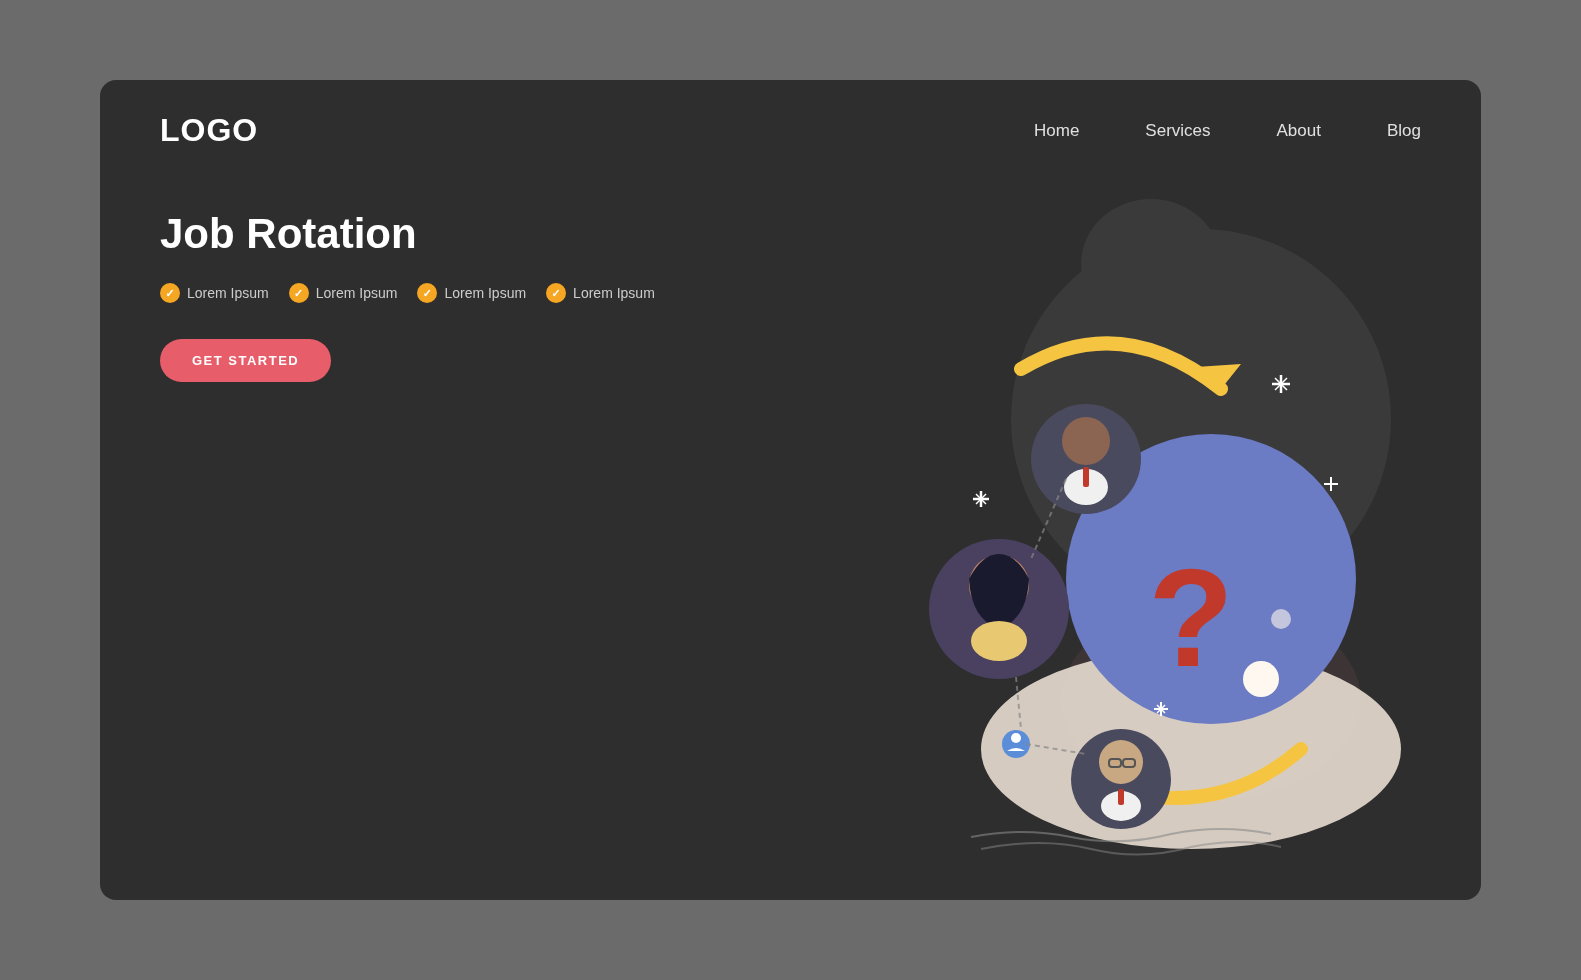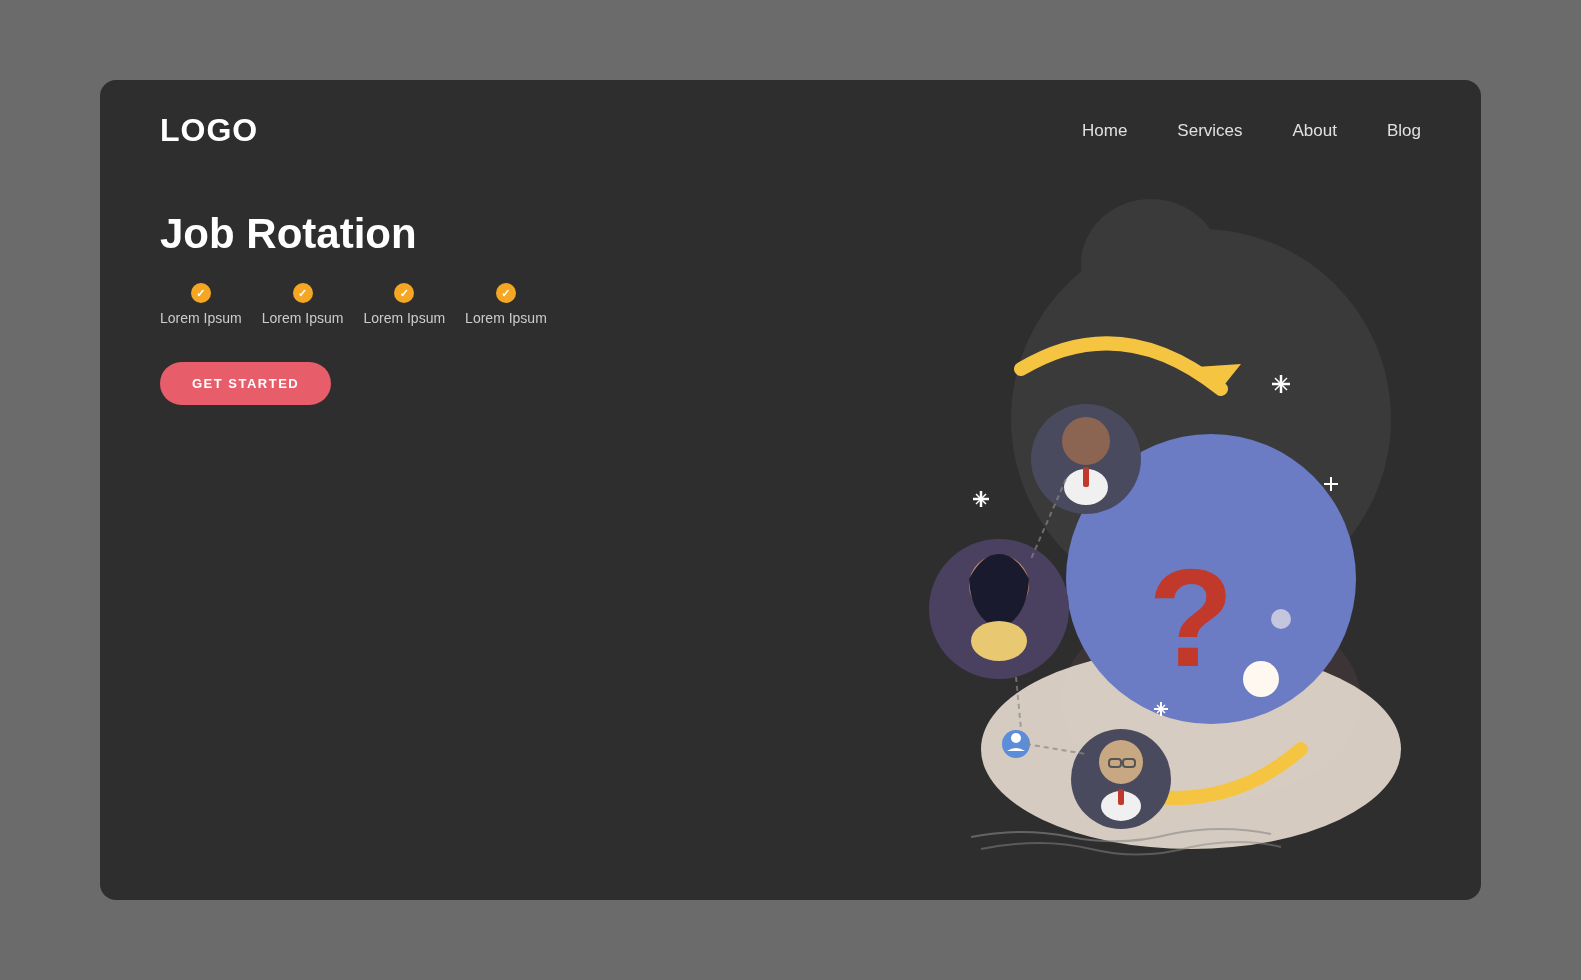--- a/index.html
+++ b/index.html
@@ -31,21 +31,21 @@
       z-index: 10;
     }
     .logo {
       font-size: 32px;
       font-weight: 900;
       color: #ffffff;
       letter-spacing: 1px;
     }
     .nav {
       display: flex;
-      gap: 50px;
+      gap: 66px;
       align-items: center;
     }
     .nav-item {
       color: #e0e0e0;
       font-size: 17px;
       font-weight: 400;
       cursor: pointer;
       text-decoration: none;
     }
     
@@ -84,21 +84,20 @@
       gap: 20px;
       flex-wrap: wrap;
       margin-bottom: 36px;
     }
     .check-item {
       display: flex;
       align-items: center;
       gap: 7px;
       color: #cccccc;
       font-size: 14px;
-      flex-direction: column;
     }
     .check-icon {
       width: 20px;
       height: 20px;
       background: #f5a623;
       border-radius: 50%;
       display: flex;
       align-items: center;
       justify-content: center;
       flex-shrink: 0;

